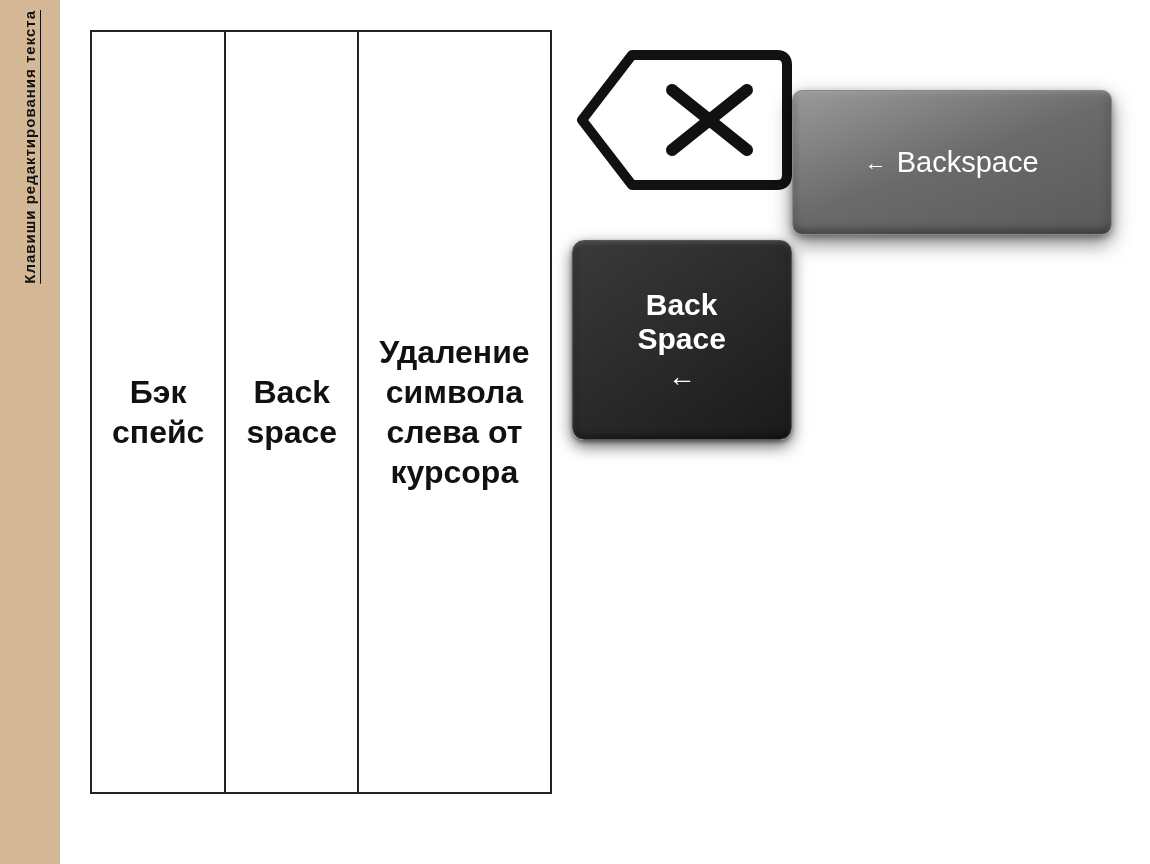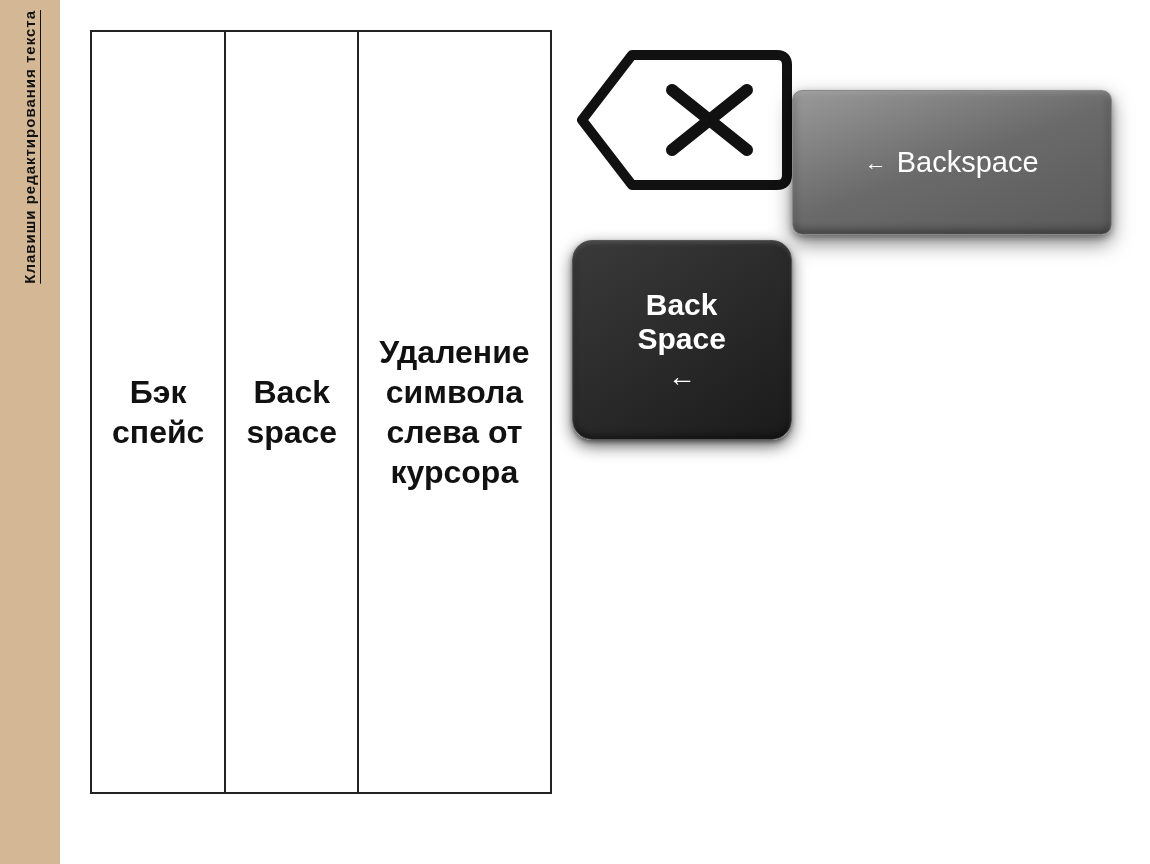--- a/index.html
+++ b/index.html
@@ -100,21 +100,21 @@
     .backspace-symbol {
       width: 220px;
       height: 180px;
     }
 
     
     .key-dark-backspace {
       width: 220px;
       height: 200px;
       background: linear-gradient(145deg, #3a3a3a, #1a1a1a);
-      border-radius: 20px;
+      border-radius: 12px;
       display: flex;
       flex-direction: column;
       align-items: center;
       justify-content: center;
       box-shadow:
         inset 0 2px 4px rgba(255,255,255,0.15),
         inset 0 -3px 6px rgba(0,0,0,0.5),
         0 6px 16px rgba(0,0,0,0.6),
         0 2px 4px rgba(0,0,0,0.4);
       border: 1px solid #555;

